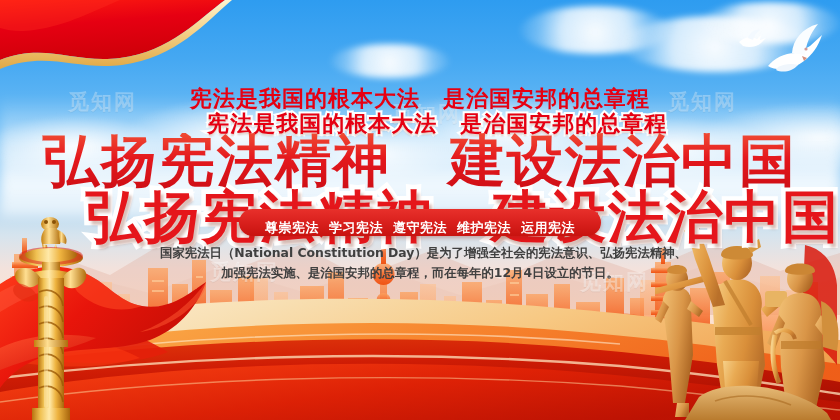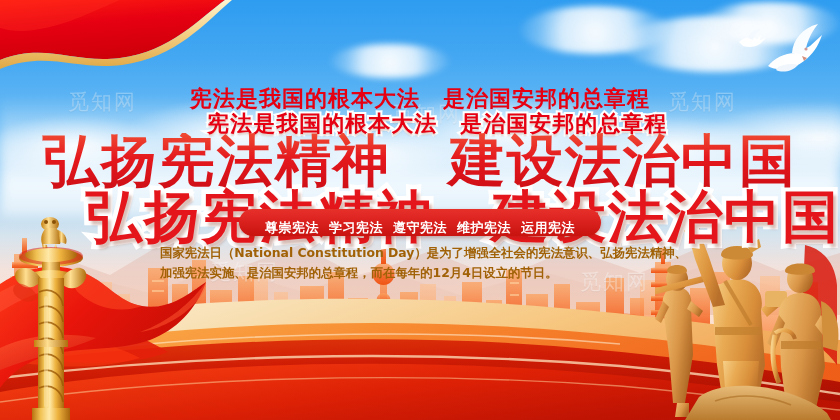--- a/index.html
+++ b/index.html
@@ -128,31 +128,31 @@
   }
   .pill span{
     font-family:"DejaVu Sans","Liberation Sans",sans-serif;
     color:#fff;font-size:13px;font-weight:bold;letter-spacing:.5px;
     white-space:pre;
     margin-top:11px;
   }
 
   .body-text{
     position:absolute;left:50%;top:243px;transform:translateX(-50%);
-    width:520px;text-align:left;
+    width:520px;text-align:center;
     font-family:"DejaVu Sans","Liberation Sans",sans-serif;
-    font-size:12.4px;line-height:20px;color:#a16207;font-weight:600;
+    font-size:12.4px;line-height:20px;color:#404040;font-weight:600;
   }
   .body-text div{white-space:pre;}
 
   
   .wm{
     position:absolute;
     font-family:"DejaVu Sans","Liberation Sans",sans-serif;
-    font-size:21px;font-weight:normal;letter-spacing:2px;
+    font-size:21px;font-weight:bold;letter-spacing:2px;
     color:rgba(255,255,255,.30);
     text-shadow:0 1px 0 rgba(0,0,0,.04);
     pointer-events:none;user-select:none;
     white-space:pre;
   }
   .wm.dark{color:rgba(255,255,255,.42);}
 </style>
 </head>
 <body>
 

